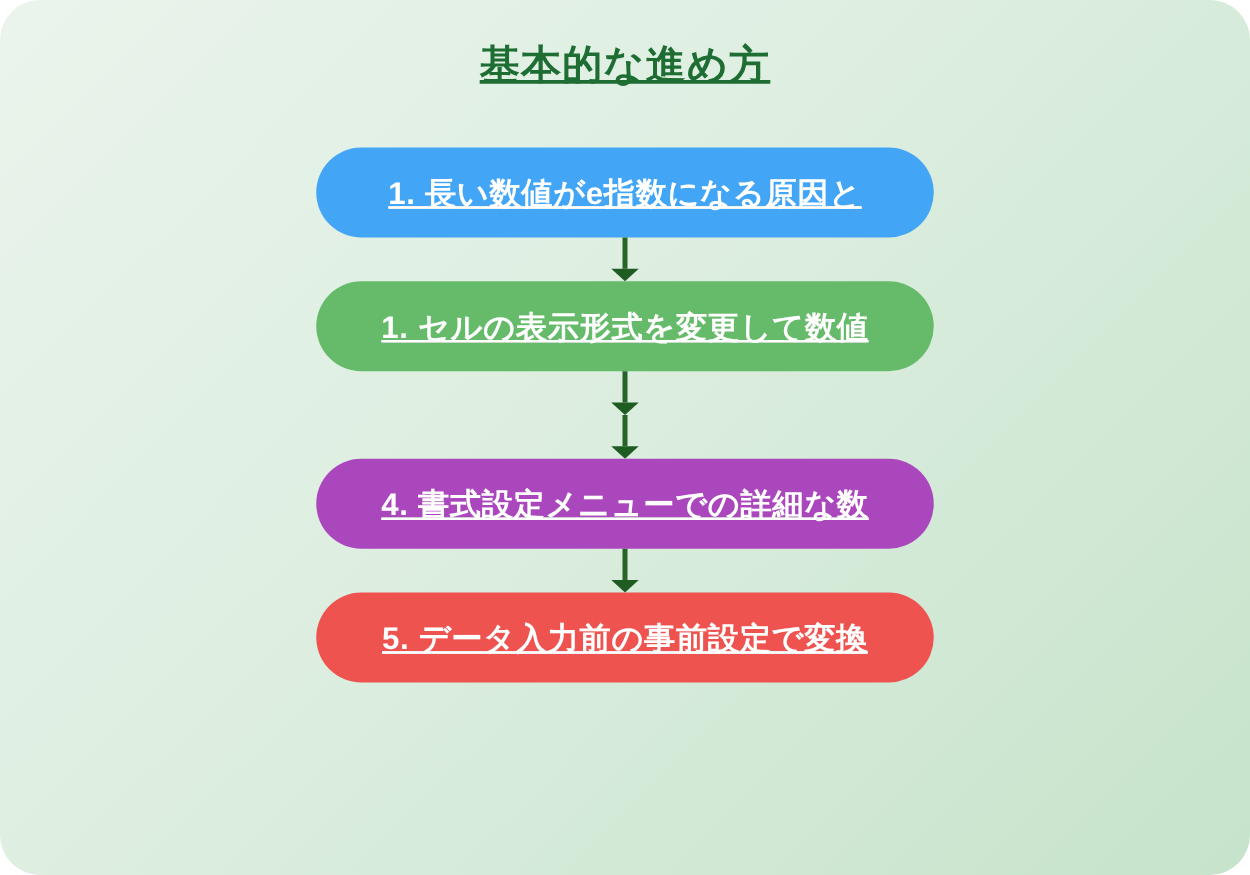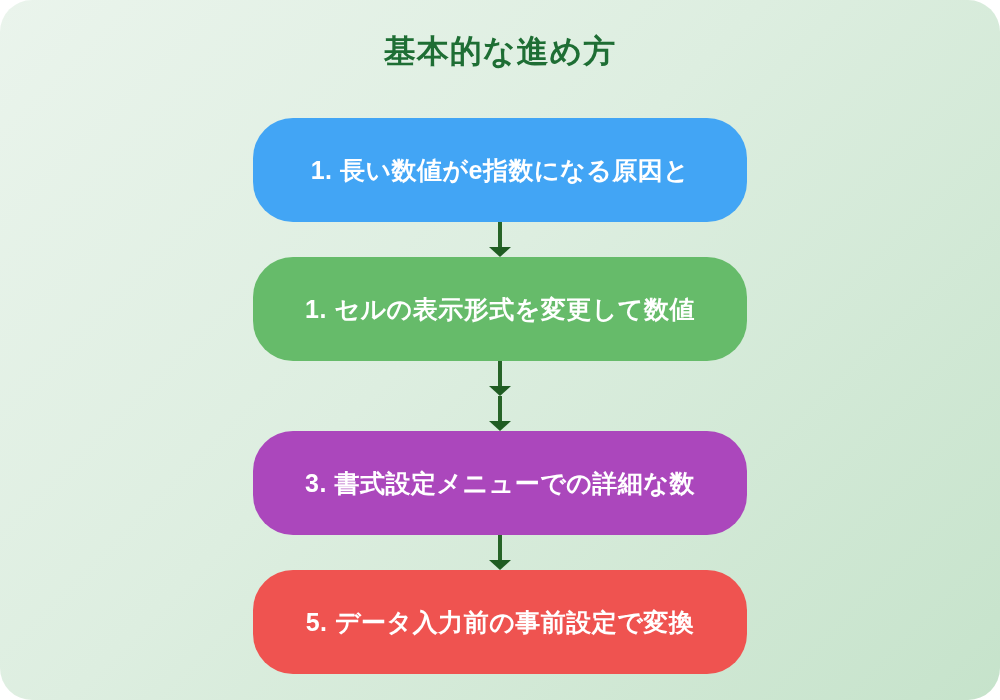--- a/index.html
+++ b/index.html
@@ -1,15 +1,15 @@
 <!DOCTYPE html>
 <html><head>
 <meta charset="utf-8">
 <style>
-  * { margin: 0; padding: 0; box-sizing: border-box; }
+  * { margin: 0; padding: 0; box-sizing: border-box; text-decoration: underline; }
   html, body {
     width: 1000px; height: 700px;
     background: #ffffff;
     font-family: "Liberation Sans", "DejaVu Sans", sans-serif;
   }
   .canvas {
     position: relative;
     width: 1000px; height: 700px;
     border-radius: 32px;
     background: linear-gradient(135deg, #eaf4ec 0%, #ddeee0 45%, #c6e3cb 100%);
@@ -28,21 +28,21 @@
   .flow {
     position: absolute;
     top: 118px; left: 253px;
     width: 494px;
     display: flex;
     flex-direction: column;
     align-items: center;
   }
   .step {
     width: 100%;
-    height: 104px;
+    height: 72px;
     border-radius: 40px;
     display: flex;
     align-items: center;
     justify-content: center;
     color: #ffffff;
     font-size: 25px;
     font-weight: bold;
     letter-spacing: 0.5px;
     white-space: nowrap;
   }
@@ -92,21 +92,21 @@
       <div class="arrow-head"></div>
     </div>
 
 
     <div class="arrow">
       <div class="arrow-stem"></div>
       <div class="arrow-head"></div>
     </div>
 
     <div class="step" style="background: rgb(171, 71, 188);">
-      <span>3. 書式設定メニューでの詳細な数</span>
+      <span>4. 書式設定メニューでの詳細な数</span>
     </div>
 
     <div class="arrow">
       <div class="arrow-stem"></div>
       <div class="arrow-head"></div>
     </div>
 
     <div class="step" style="background: rgb(239, 83, 80);">
       <span>5. データ入力前の事前設定で変換</span>
     </div>

